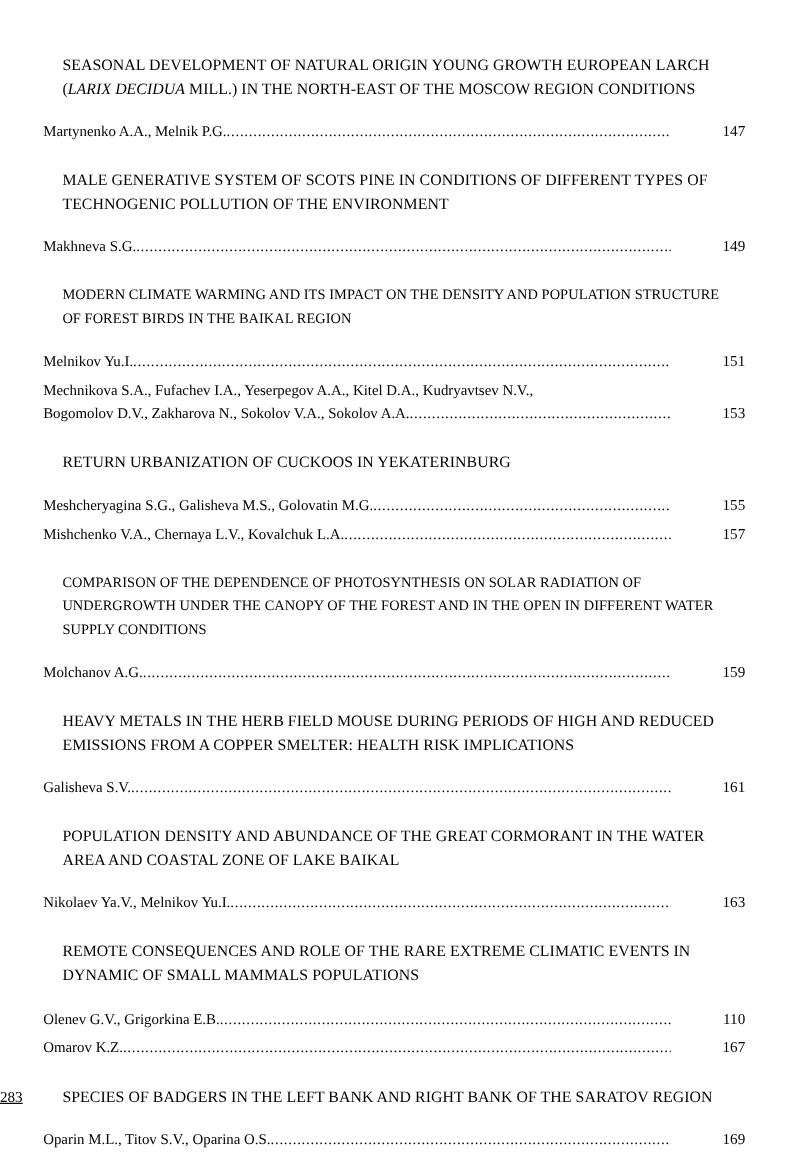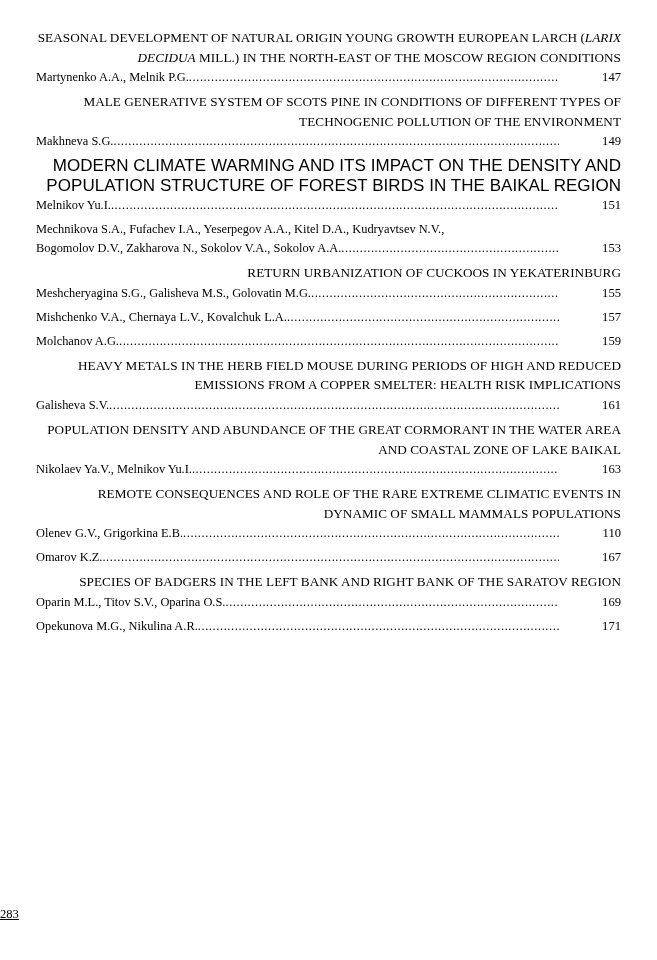--- a/index.html
+++ b/index.html
@@ -26,23 +26,23 @@
   }
   .entry {
     margin: 0 0 0 0;
     padding: 0;
   }
   .entry-title {
     font-family: "Liberation Serif", serif;
     font-size: 13.2px;
     line-height: 19.6px;
     letter-spacing: 0.05px;
-    margin: 0;
+    margin: 16px;
     padding: 0 0 1px 0;
-    text-align: right;
+    text-align: left;
   }
   .entry-title .ital {
     font-style: italic;
   }
   .authors-row {
     display: flex;
     align-items: flex-end;
     font-size: 12.4px;
     line-height: 19px;
     margin: 0;
@@ -82,22 +82,22 @@
     left: 0;
     right: 0;
     bottom: 38px;
     text-align: left;
     font-size: 12.6px;
     font-family: "Liberation Serif", serif;
     text-decoration: underline;
   }
   
   .title-alt {
-    font-family: Liberation Sans, sans-serif;
-    font-size: 17px;
+    font-family: Liberation Serif, serif;
+    font-size: 12px;
     line-height: 19.4px;
   }
 </style>
 </head>
 <body>
 
 <div class="page">
   <div class="toc">
 
     <div class="entry">
@@ -153,20 +153,21 @@
     <div class="entry">
       <div class="authors-row">
         <span class="authors">Mishchenko V.A., Chernaya L.V., Kovalchuk L.A.</span>
         <span class="dots">..................................................................................................................................................................</span>
         <span class="pagenum">157</span>
       </div>
     </div>
     <div class="gap"></div>
 
     <div class="entry">
+      <div class="entry-title title-alt">COMPARISON OF THE DEPENDENCE OF PHOTOSYNTHESIS ON SOLAR RADIATION OF UNDERGROWTH UNDER THE CANOPY OF THE FOREST AND IN THE OPEN IN DIFFERENT WATER SUPPLY CONDITIONS</div>
       <div class="authors-row">
         <span class="authors">Molchanov A.G.</span>
         <span class="dots">..................................................................................................................................................................</span>
         <span class="pagenum">159</span>
       </div>
     </div>
     <div class="gap"></div>
 
     <div class="entry">
       <div class="entry-title">HEAVY METALS IN THE HERB FIELD MOUSE DURING PERIODS OF HIGH AND REDUCED EMISSIONS FROM A COPPER SMELTER: HEALTH RISK IMPLICATIONS</div>

